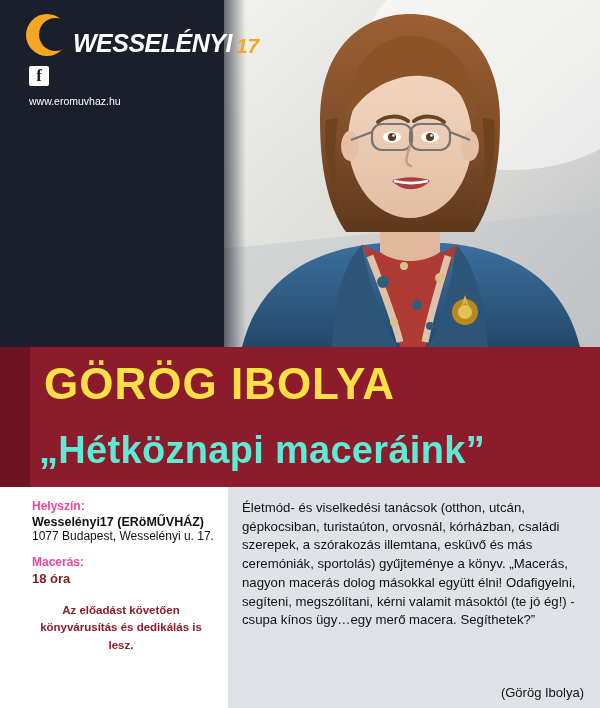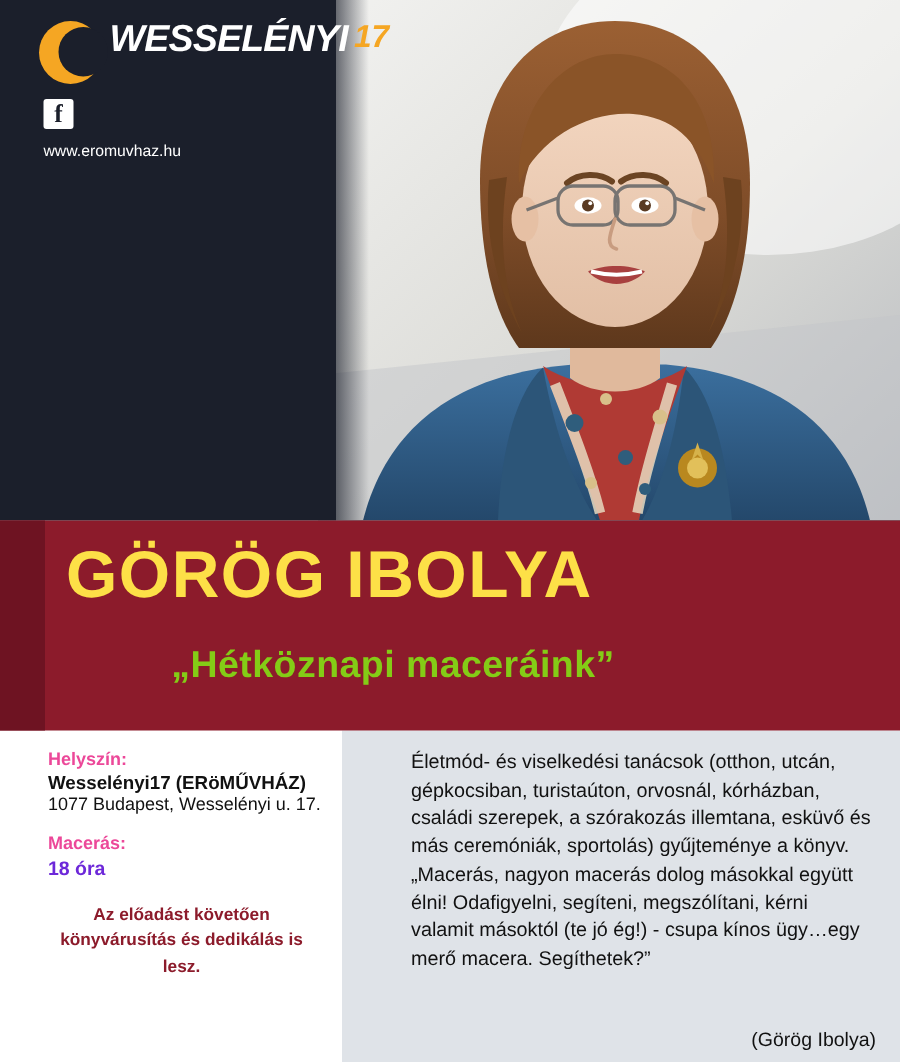--- a/index.html
+++ b/index.html
@@ -23,21 +23,21 @@
     overflow: hidden;
   }
   .top-left {
     position: absolute; left: 0; top: 0;
     width: 224px; height: 347px;
     background: #1b1f2b;
     z-index: 3;
   }
   .logo-wrap {
     position: absolute; left: 26px; top: 14px;
-    display: flex; align-items: flex-start;
+    display: flex; align-items: flex-end;
   }
   .logo-moon {
     position: relative;
     width: 42px; height: 42px;
     border-radius: 50%;
     background: #f5a623;
     margin-right: 5px;
   }
   .logo-moon::after {
     content: "";
@@ -124,22 +124,22 @@
     color: #ffffff;
     font-size: 14.5px;
     font-weight: bold;
     text-align: right;
     line-height: 1.33;
   }
   .quote-title {
     position: absolute; left: 0; top: 82px;
     width: 524px;
     text-align: center;
-    color: #84cc16;
-    font-size: 25px;
+    color: #5eead4;
+    font-size: 38px;
     font-weight: bold;
     letter-spacing: 0.3px;
   }
 
   
   .bottom {
     position: absolute; left: 0; top: 487px;
     width: 600px; height: 221px;
     background: #ffffff;
   }
@@ -166,21 +166,21 @@
     margin-bottom: 12px;
   }
   .date-main {
     font-size: 12.5px;
     font-weight: bold;
     color: #111111;
   }
   .date-time {
     font-size: 13px;
     font-weight: bold;
-    color: #6d28d9;
+    color: #7f1d1d;
     margin-bottom: 14px;
   }
   .note {
     font-size: 11.5px;
     font-weight: bold;
     color: #8c1b2b;
     text-align: center;
     line-height: 1.5;
     padding: 0 6px 0 0;
     margin-top: 16px;
@@ -190,21 +190,20 @@
     position: absolute; left: 228px; top: 0;
     width: 372px; height: 221px;
     background: #dfe3e8;
     padding: 12px 16px 10px 14px;
   }
   .body-text {
     font-size: 13.2px;
     color: #111111;
     line-height: 1.42;
     text-align: left;
-    margin-left: 32px;
   }
   .attrib {
     position: absolute; right: 16px; bottom: 8px;
     font-size: 13px;
     color: #111111;
   }
 </style>
 </head>
 <body>
 

